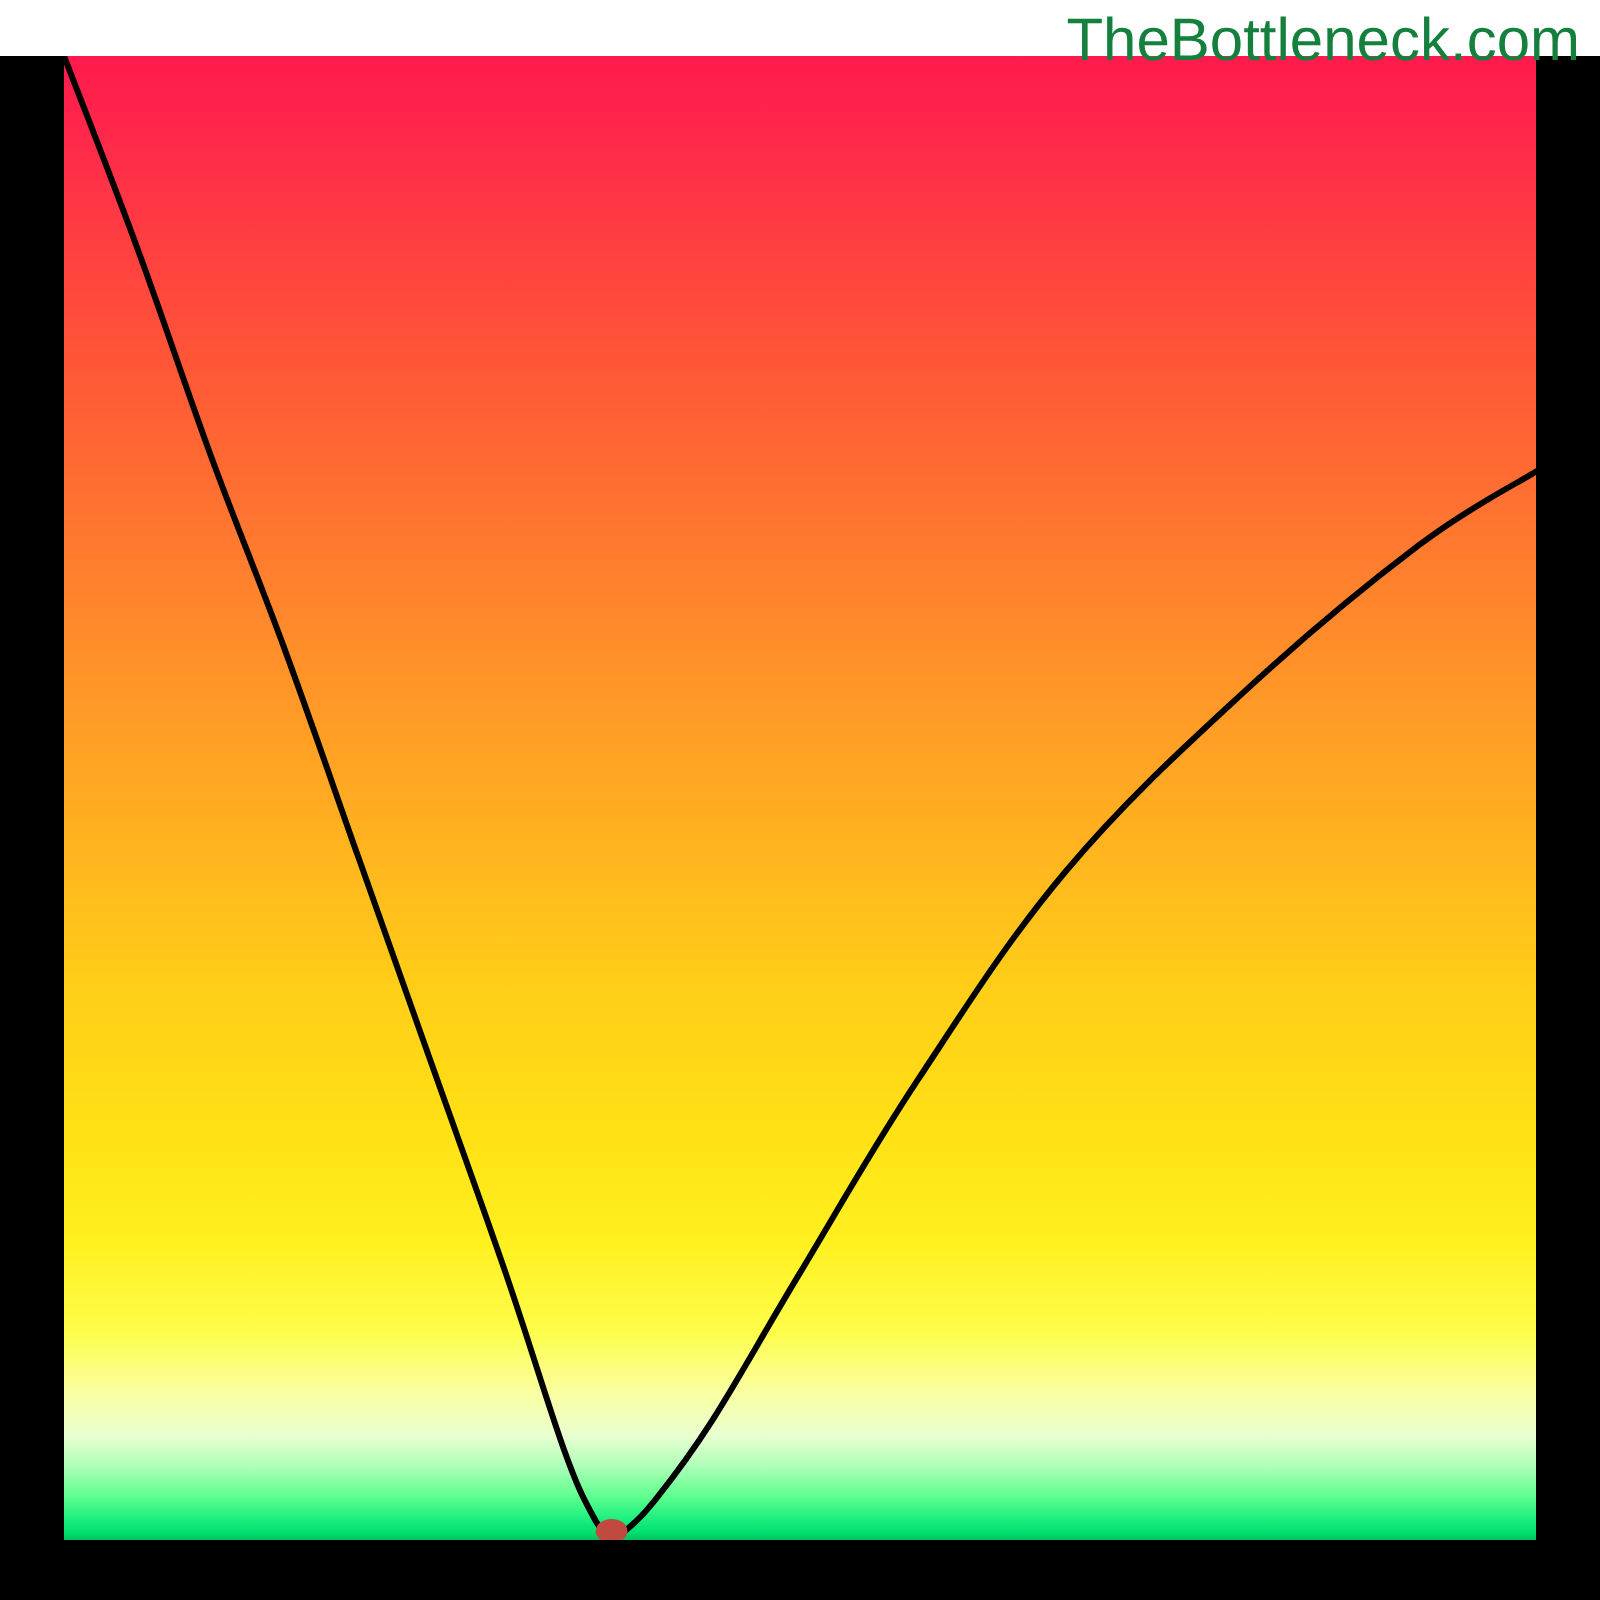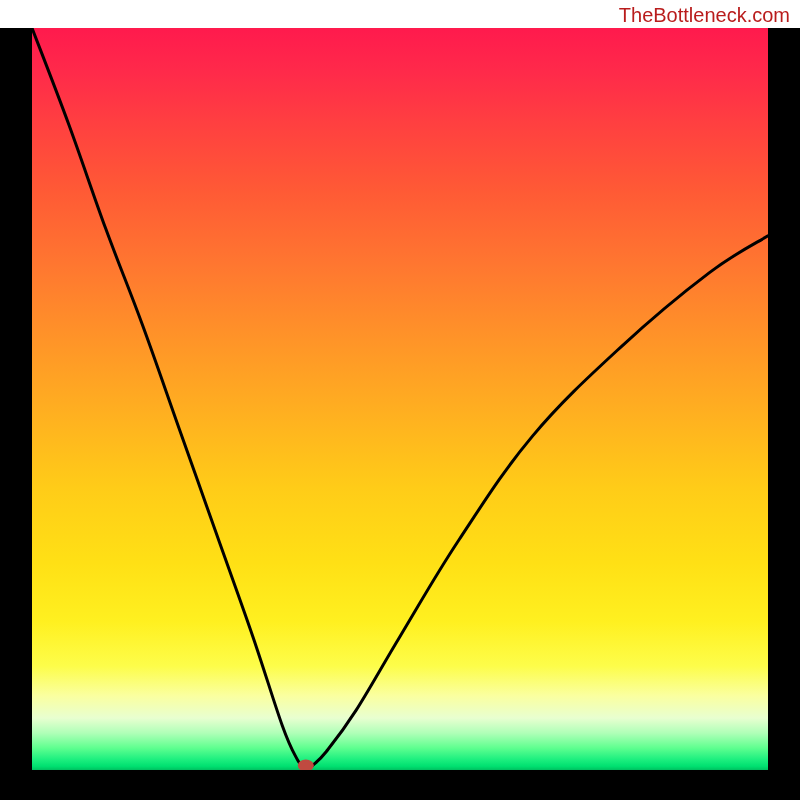--- a/index.html
+++ b/index.html
@@ -8,23 +8,23 @@
     width: 800px;
     height: 800px;
     background: #ffffff;
     font-family: Arial, Helvetica, sans-serif;
     position: relative;
   }
   .watermark {
     position: absolute;
     top: 4px;
     right: 10px;
-    font-size: 20px;
+    font-size: 30px;
     font-weight: 500;
-    color: #b91c1c;
+    color: #15803d;
     z-index: 10;
     font-family: Arial, sans-serif;
   }
   .chart-outer {
     position: absolute;
     top: 28px;
     left: 0;
     width: 800px;
     height: 772px;
     background: #000000;

